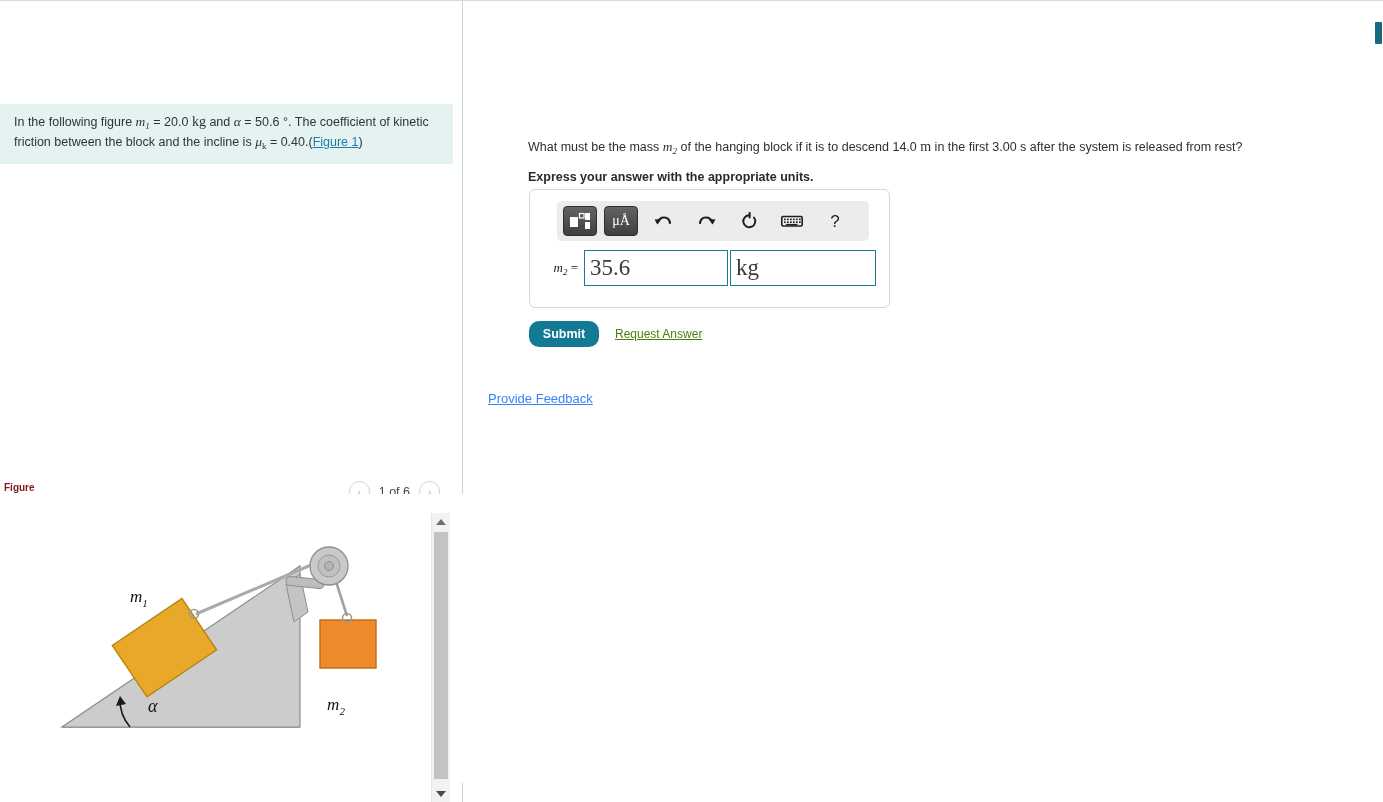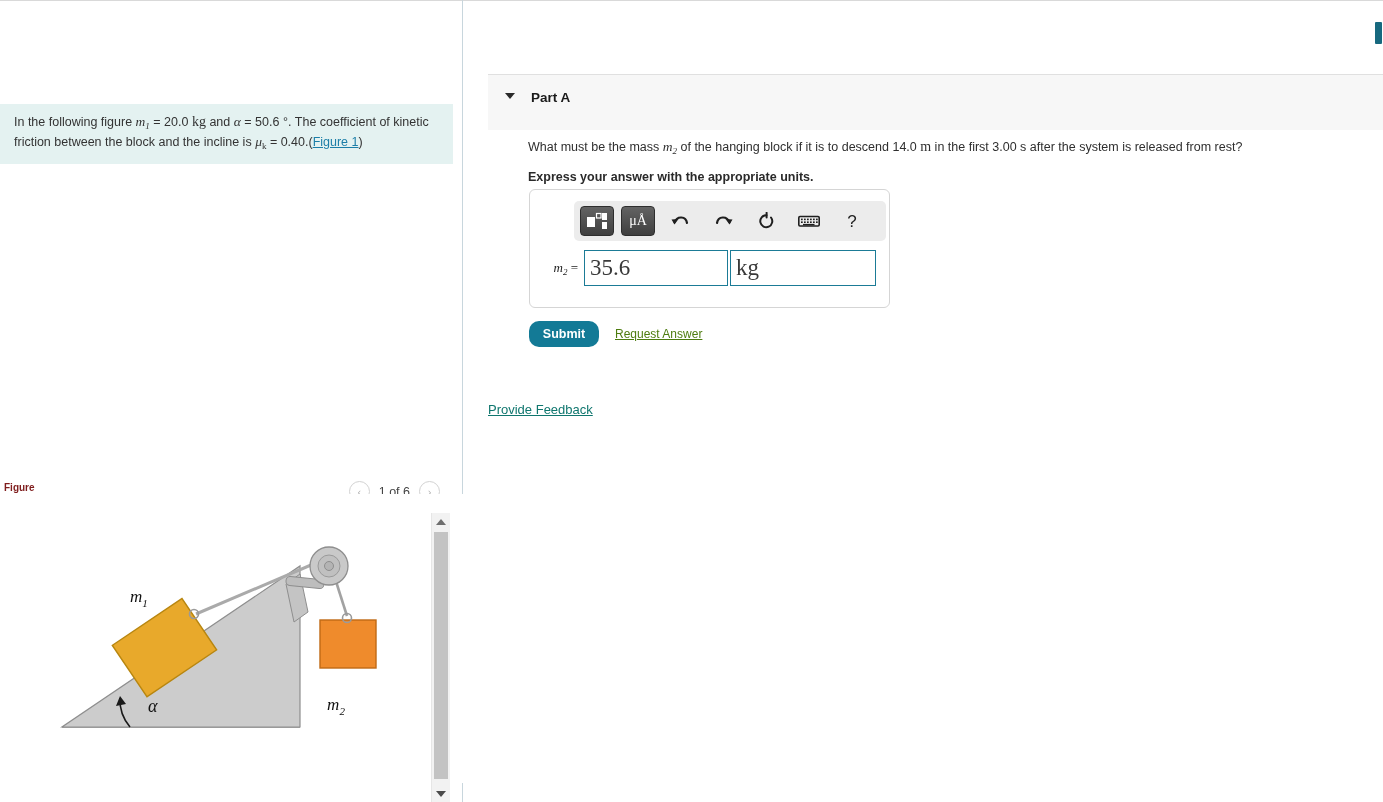--- a/index.html
+++ b/index.html
@@ -238,21 +238,21 @@
     position: absolute;
     left: 66px; top: 189px;
     width: 361px; height: 119px;
     border: 1px solid #d5d5d5;
     border-radius: 6px;
     background: #ffffff;
     box-sizing: border-box;
   }
   #answer-toolbar {
     position: absolute;
-    left: 44px; top: 11px;
+    left: 27px; top: 11px;
     width: 312px; height: 40px;
     background: #ececec;
     border-radius: 5px;
     display: flex;
     align-items: center;
     gap: 7px;
     padding-left: 6px;
     box-sizing: border-box;
   }
   .tb-btn {
@@ -335,23 +335,23 @@
   #request-answer-link {
     position: absolute;
     left: 152px; top: 327px;
     font-size: 12px;
     color: #4d7c0f;
     text-decoration: underline;
     cursor: pointer;
   }
   #provide-feedback-link {
     position: absolute;
-    left: 25px; top: 402px;
+    left: 25px; top: 391px;
     font-size: 13px;
-    color: #0f766e;
+    color: #3b82f6;
     text-decoration: underline;
     cursor: pointer;
   }
 </style>
 </head>
 <body>
 
 <div id="top-rule"></div>
 
 <div id="page-scrollbar">
@@ -428,24 +428,20 @@
     </div>
     <div id="figure-sb-thumb"></div>
     <div class="sb-arrow" id="sb-arrow-down">
       <div class="sb-tri sb-tri-down"></div>
     </div>
   </div>
 </div>
 
 <div id="right-pane">
 
-  <div id="part-a-header">
-    <div id="part-a-caret"></div>
-    <div id="part-a-title">Part A</div>
-  </div>
 
   <div id="part-a-body">
     <div id="part-a-prompt">
       <span>What must be the mass </span><span class="mathvar">m</span><span class="sub">2</span><span> of the hanging block if it is to descend 14.0 </span><span class="mathup">m</span><span> in the first 3.00 s after the system is released from rest?</span>
     </div>
     <div id="part-a-instruction">Express your answer with the appropriate units.</div>
   </div>
 
   <div id="answer-box">
 

